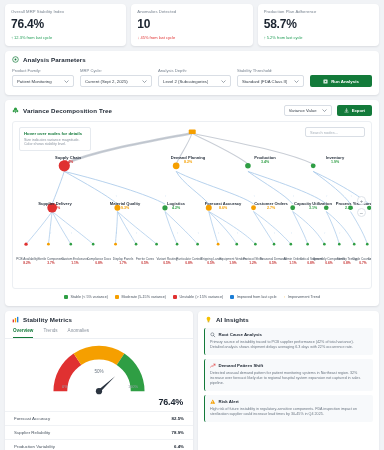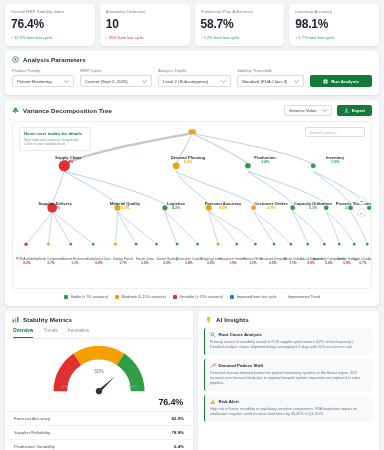--- a/index.html
+++ b/index.html
@@ -137,25 +137,20 @@
     </div>
     <div class="kpi-card">
       <div class="kpi-label">Anomalies Detected</div>
       <div class="kpi-value">10</div>
       <div class="kpi-delta down">↓ 45% from last cycle</div>
     </div>
     <div class="kpi-card">
       <div class="kpi-label">Production Plan Adherence</div>
       <div class="kpi-value">58.7%</div>
       <div class="kpi-delta up">↑ 5.2% from last cycle</div>
-    </div>
-    <div class="kpi-card">
-      <div class="kpi-label">Inventory Accuracy</div>
-      <div class="kpi-value">98.1%</div>
-      <div class="kpi-delta up">↑ 1.7% from last cycle</div>
     </div>
   </div>
 
   <div class="panel">
     <div class="panel-head">
       <svg class="head-icon" viewBox="0 0 16 16">
         <circle cx="8" cy="8" r="6.4" fill="none" stroke="#137a3a" stroke-width="1.6"></circle>
         <circle cx="8" cy="8" r="2.2" fill="#137a3a"></circle>
       </svg>
       <div class="panel-title">Analysis Parameters</div>

